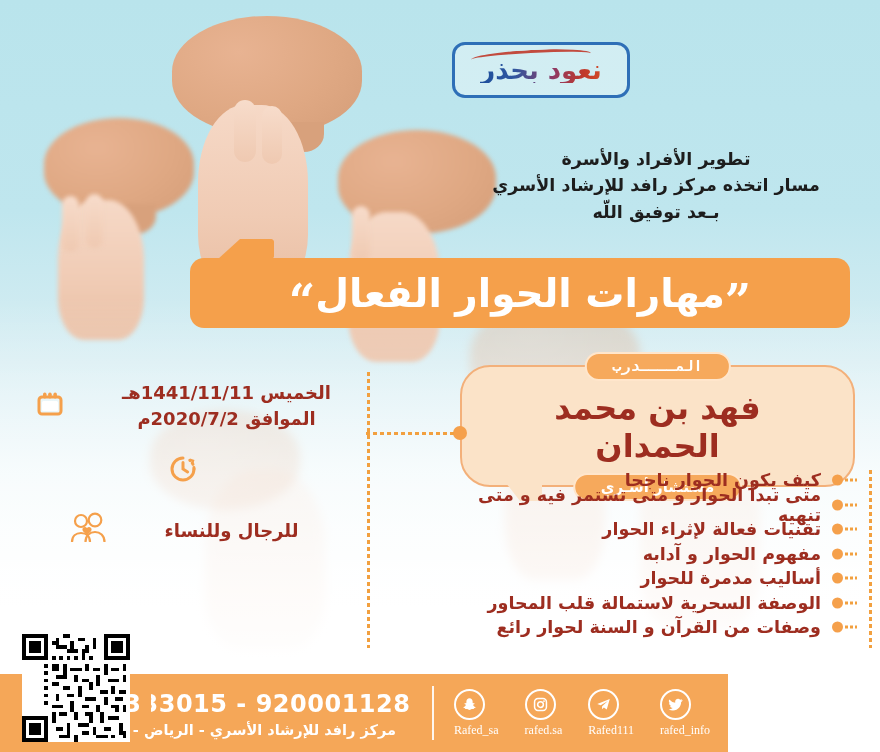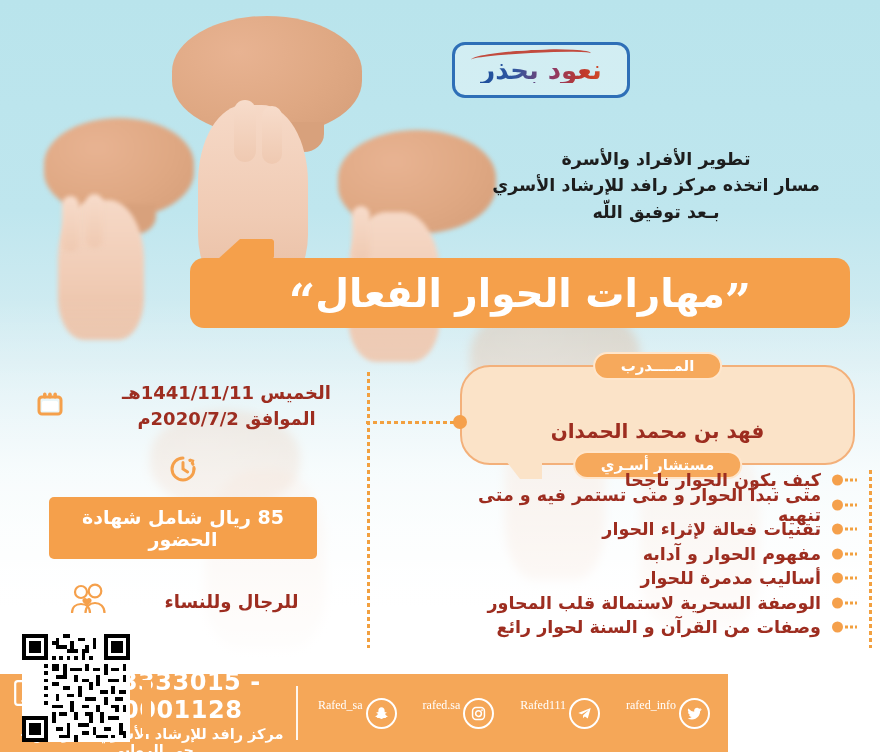--- a/index.html
+++ b/index.html
@@ -62,23 +62,23 @@
         background-size:3px 7px;background-repeat:repeat-y;}
 
   
   .trainer{position:absolute;right:25px;top:365px;width:395px;}
   .trainer-box{position:relative;background:#fbe3c8;border:2px solid #f3b07a;border-radius:30px;
         padding:22px 26px 20px;text-align:center;}
   .trainer-box .bt{position:absolute;left:44px;bottom:-16px;width:0;height:0;
         border-left:14px solid transparent;border-right:22px solid #fbe3c8;border-top:18px solid #fbe3c8;}
   .pill{position:absolute;background:#f6a95c;color:#ffffff;font-size:15px;font-weight:bold;
         border-radius:14px;padding:3px 26px;white-space:nowrap;border:2px solid #ffe6cc;}
-  .pill.top{top:-15px;left:50%;transform:translateX(-50%);}
+  .pill.top{top:-15px;left:50%;transform:translateX(-50%);font-family:Liberation Mono, monospace;}
   .pill.bot{bottom:-16px;left:50%;transform:translateX(-50%);}
-  .trainer-name{color:#9d2d20;font-size:20px;font-weight:bold;letter-spacing:1px;margin-top:30px;}
+  .trainer-name{color:#9d2d20;font-size:32px;font-weight:bold;letter-spacing:1px;}
   .node{position:absolute;left:-9px;top:50%;width:14px;height:14px;border-radius:50%;background:#f5a04b;}
   .node-line{position:absolute;left:-96px;top:calc(50% + 6px);width:90px;height:3px;
         background-image:linear-gradient(90deg,#f2a03f 55%,rgba(255,255,255,0) 0%);background-size:7px 3px;}
 
   
   .topics{position:absolute;right:25px;top:468px;width:390px;}
   .topic{position:relative;display:flex;align-items:center;justify-content:flex-start;
         color:#9d2d20;font-size:17.5px;font-weight:bold;height:24.5px;padding-right:34px;}
   .topic .dot{position:absolute;right:12px;top:50%;transform:translateY(-50%);
         width:11px;height:11px;border-radius:50%;background:#f5a04b;}
@@ -98,21 +98,21 @@
         border-radius:5px;padding:9px 8px;width:252px;margin-left:auto;margin-right:auto;}
   .aud{margin-top:24px;}
 
   .ico{flex:0 0 auto;}
 
   
   .footer{position:absolute;left:0;bottom:0;width:880px;height:78px;display:flex;align-items:stretch;}
   .footer-qr{width:152px;background:#ffffff;display:flex;align-items:center;justify-content:center;}
   .footer-bar{flex:1;background:#f5a758;display:flex;align-items:center;}
   .social{display:flex;align-items:center;gap:26px;padding:0 18px 0 14px;}
-  .social-item{display:flex;flex-direction:row;align-items:flex-start;gap:3px;}
+  .social-item{display:flex;flex-direction:column;align-items:flex-end;gap:3px;}
   .social-circle{width:27px;height:27px;border-radius:50%;border:2px solid #ffffff;
         display:flex;align-items:center;justify-content:center;color:#ffffff;}
   .social-name{color:#ffffff;font-size:12px;font-family:"Liberation Serif",serif;}
   .sep{width:2px;height:54px;background:#ffffff;opacity:.9;margin:0 6px;}
   .contact{flex:1;text-align:center;padding-left:14px;}
   .phone{color:#ffffff;font-size:24px;font-weight:bold;letter-spacing:.5px;
         display:flex;align-items:center;justify-content:center;gap:9px;direction:ltr;}
   .addr{color:#ffffff;font-size:14.5px;font-weight:bold;margin-top:2px;}
   .qr{width:108px;height:108px;position:absolute;left:22px;bottom:10px;background:#ffffff;}
   .qr-inner{width:100%;height:100%;}
@@ -244,21 +244,20 @@
       <span class="ico">
         <svg width="30" height="30" viewBox="0 0 30 30" aria-hidden="true">
           <path d="M15 4 a11 11 0 1 0 11 11" fill="none" stroke="#f5a04b" stroke-width="3" stroke-linecap="round"></path>
           <path d="M26 15 a11 11 0 0 0 -4.2 -8.7" fill="none" stroke="#f5a04b" stroke-width="3" stroke-linecap="round" stroke-dasharray="1.6 3.2"></path>
           <path d="M22 4.5 l4.5 1.5 l-1.6 4.4 z" fill="#f5a04b"></path>
           <path d="M15 8.5 V15 l4.6 3" fill="none" stroke="#f5a04b" stroke-width="3" stroke-linecap="round"></path>
         </svg>
       </span>
     </div>
 
-    <div class="fee-box">85 ريال  شامل شهادة الحضور</div>
 
     <div class="info-row aud">
       <div class="info-text">للرجال وللنساء</div>
       <span class="ico">
         <svg width="40" height="34" viewBox="0 0 40 34" aria-hidden="true">
           <g fill="none" stroke="#f5a04b" stroke-width="2.2">
             <circle cx="13" cy="9" r="6"></circle>
             <path d="M4 30 c0-6 4-9 9-9 s9 3 9 9"></path>
             <circle cx="27" cy="8" r="6.3"></circle>
             <path d="M17.5 30 c0-6.5 4.5-10 9.5-10 s9.5 3.5 9.5 10"></path>

